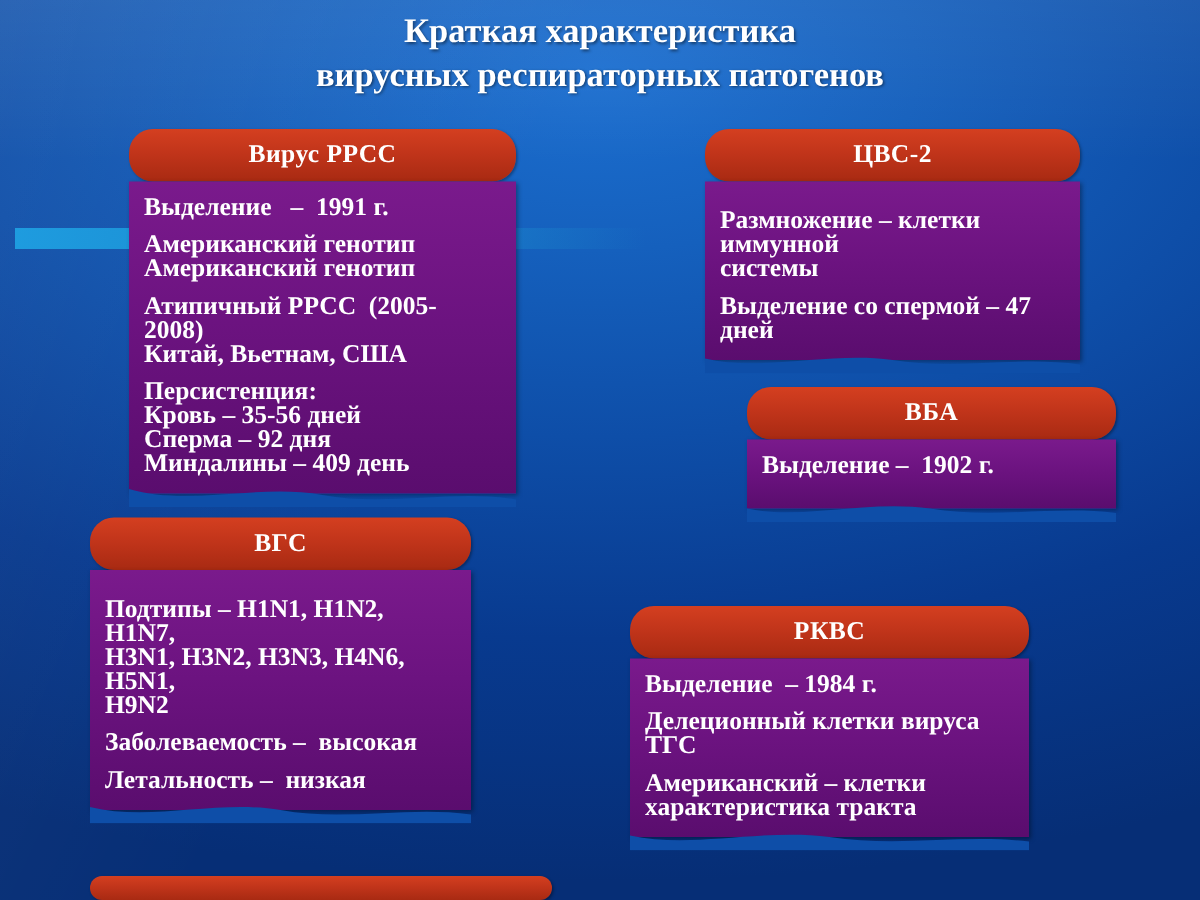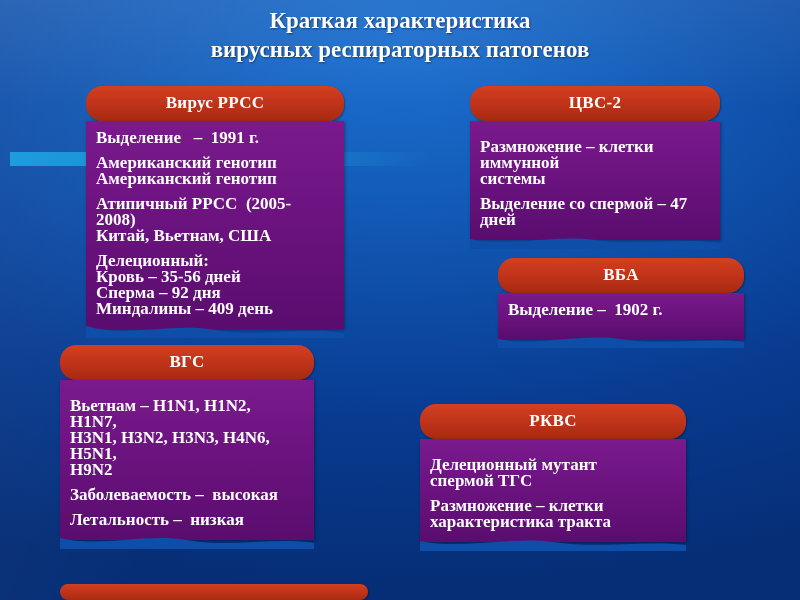--- a/index.html
+++ b/index.html
@@ -111,21 +111,21 @@
     <div class="card-head">Вирус РРСС</div>
     <div class="card-body">
       <div class="line">Выделение   –  1991 г.</div>
       <div class="gap"></div>
       <div class="line">Американский генотип</div>
       <div class="line">Американский генотип</div>
       <div class="gap"></div>
       <div class="line">Атипичный РРСС  (2005-2008)</div>
       <div class="line">Китай, Вьетнам, США</div>
       <div class="gap"></div>
-      <div class="line">Делеционный:</div>
+      <div class="line">Персистенция:</div>
       <div class="line">Кровь – 35-56 дней</div>
       <div class="line">Сперма – 92 дня</div>
       <div class="line">Миндалины – 409 день</div>
       <div class="wave">
         <svg width="258" height="12" viewBox="0 0 258 12" preserveAspectRatio="none">
           <path d="M0,0 C40,12 86,-4 129,4 C172,12 216,0 258,7 L258,12 L0,12 Z" fill="#0e4ea8"></path>
         </svg>
       </div>
     </div>
   </div>
@@ -156,42 +156,43 @@
           <path d="M0,3 C36,11 80,-3 122,3 C164,10 206,1 246,6 L246,12 L0,12 Z" fill="#0e4ea8"></path>
         </svg>
       </div>
     </div>
   </div>
 
   <div class="card" style="left:60px; top:345px; width:254px;">
     <div class="card-head">ВГС</div>
     <div class="card-body">
       <div class="gap"></div>
-      <div class="line">Вьетнам – H1N1, H1N2, H1N7,</div>
+      <div class="line">Подтипы – H1N1, H1N2, H1N7,</div>
       <div class="line">H3N1, H3N2, H3N3, H4N6, H5N1,</div>
       <div class="line">H9N2</div>
       <div class="gap"></div>
       <div class="line">Заболеваемость –  высокая</div>
       <div class="gap"></div>
       <div class="line">Летальность –  низкая</div>
       <div class="wave">
         <svg width="254" height="12" viewBox="0 0 254 12" preserveAspectRatio="none">
           <path d="M0,1 C40,11 84,-4 127,3 C170,11 212,0 254,6 L254,12 L0,12 Z" fill="#0e4ea8"></path>
         </svg>
       </div>
     </div>
   </div>
 
   <div class="card" style="left:392px; top:404px; width:266px;margin-left:28px;">
     <div class="card-head">РКВС</div>
     <div class="card-body">
-      <div class="gap"></div>
-      <div class="line">Делеционный мутант спермой ТГС</div>
-      <div class="gap"></div>
-      <div class="line">Размножение – клетки</div>
+      <div class="line">Выделение  – 1984 г.</div>
+      <div class="gap"></div>
+      <div class="line">Делеционный клетки вируса ТГС</div>
+      <div class="gap"></div>
+      <div class="line">Американский – клетки</div>
       <div class="line">характеристика тракта</div>
       <div class="wave">
         <svg width="266" height="12" viewBox="0 0 266 12" preserveAspectRatio="none">
           <path d="M0,2 C42,11 88,-3 133,3 C178,10 222,1 266,6 L266,12 L0,12 Z" fill="#0e4ea8"></path>
         </svg>
       </div>
     </div>
   </div>
 
   <div class="card" style="left:60px; top:584px; width:308px;">

